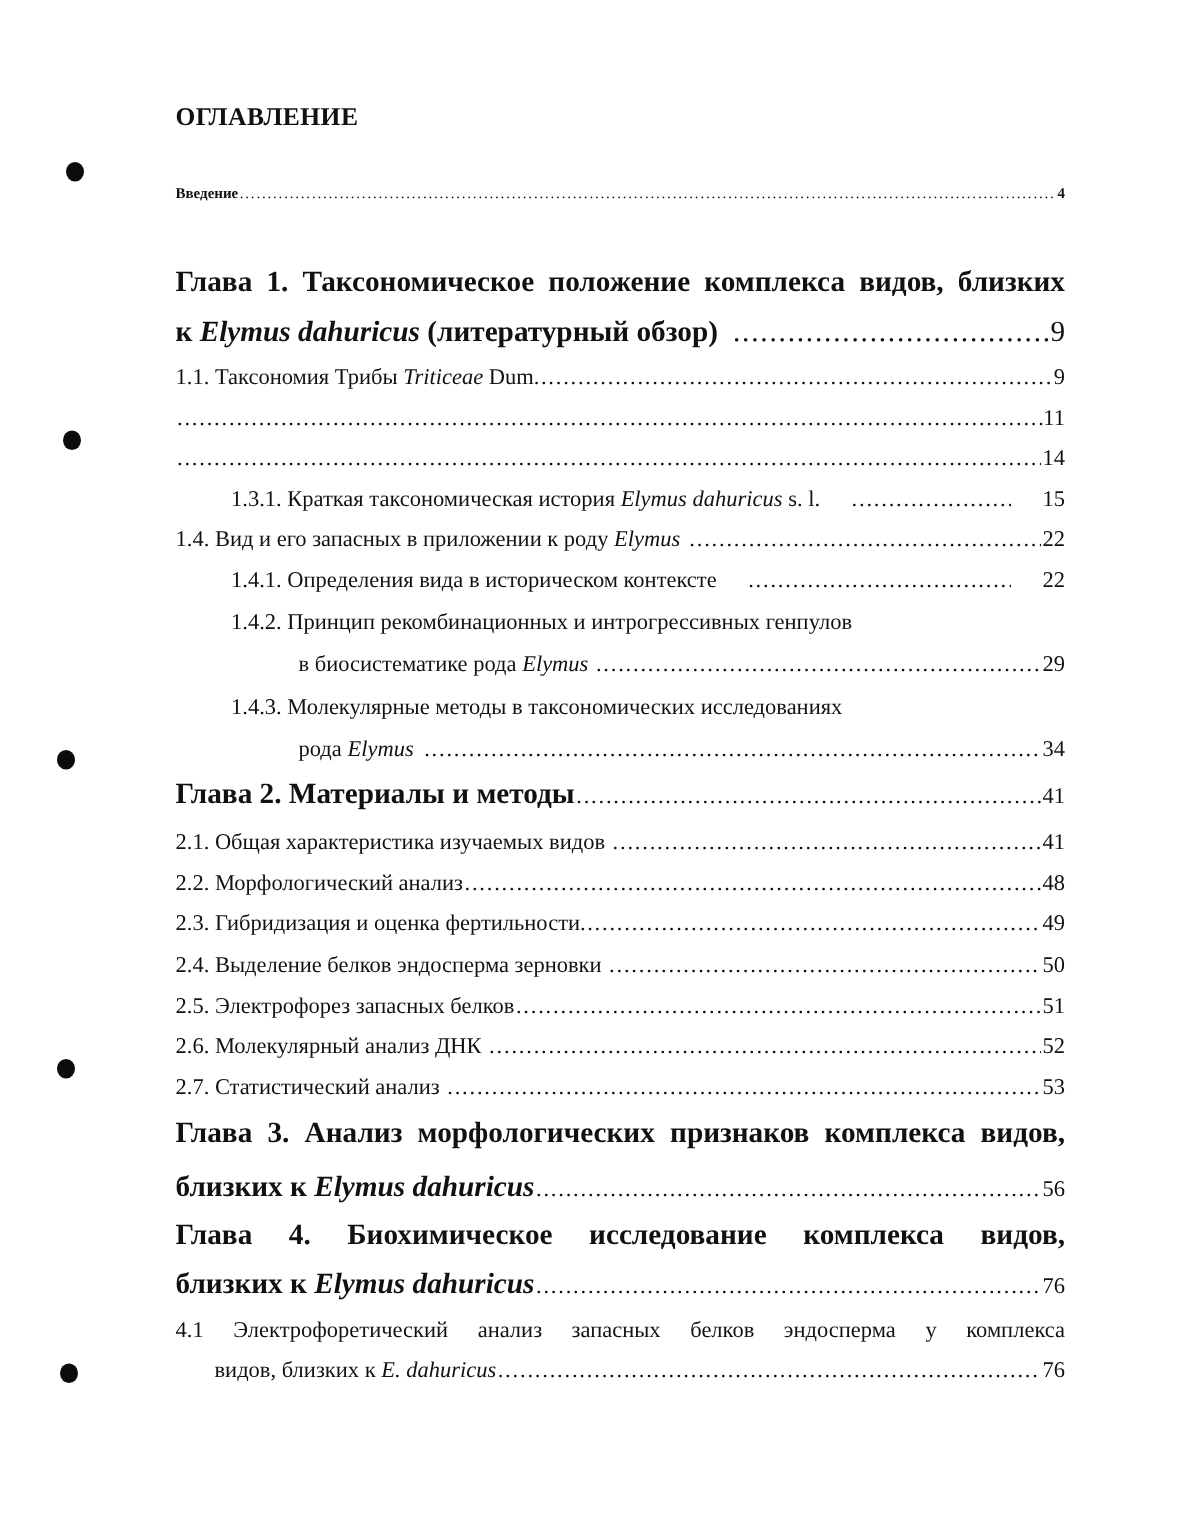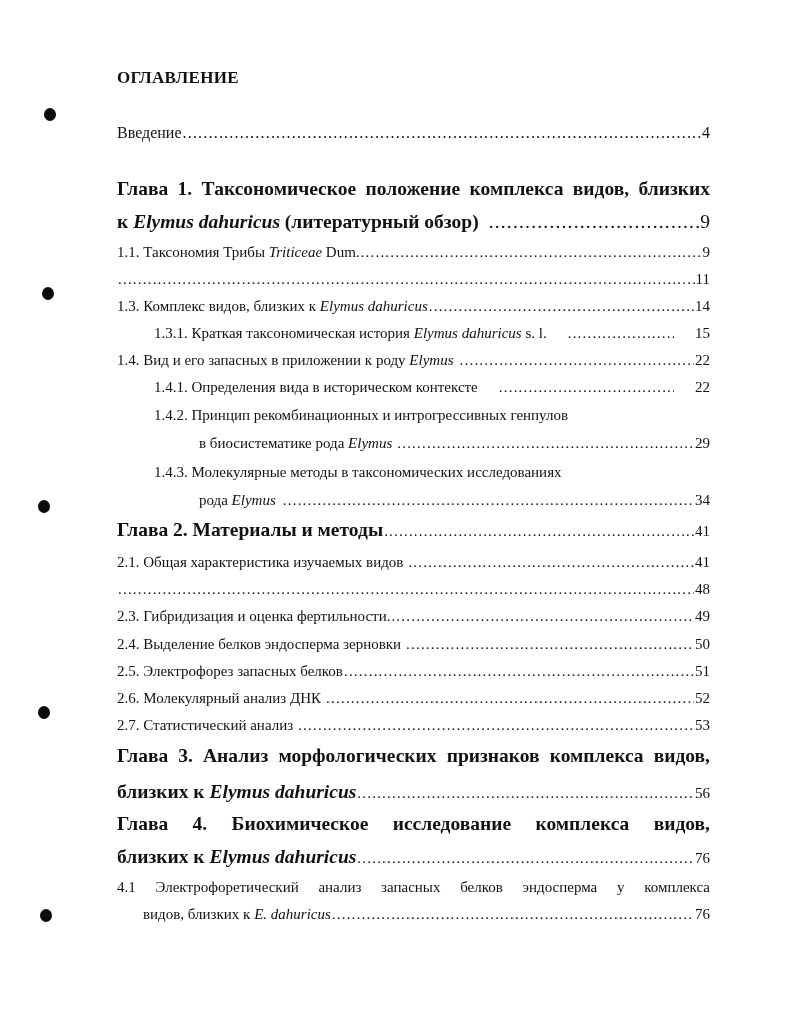--- a/index.html
+++ b/index.html
@@ -23,21 +23,21 @@
   }
   .row .txt { flex: 0 0 auto; }
   .row .dots {
     flex: 1 1 auto; overflow: hidden; margin: 0 1px;
     letter-spacing: 1.2px; font-weight: normal;
   }
   .row .dots::before {
     content: "................................................................................................................................................................................................................................";
   }
   .row .pg { flex: 0 0 auto; }
-  .intro { font-weight: normal; font-size: 16px; }
+  .intro { font-weight: bold; font-size: 10px; }
   .ch { font-weight: bold; font-size: 19.5px; }
   .sec { font-size: 15px; }
   .sub { padding-left: 37px; box-sizing: border-box; gap: 20px; }
   .sub2 { padding-left: 82px; box-sizing: border-box; }
   .line { position: absolute; left: 0; white-space: nowrap; }
   .justify {
     position: absolute; left: 0; width: 593px;
     text-align: justify; text-align-last: justify; white-space: nowrap;
   }
   i { font-style: italic; }
@@ -73,21 +73,20 @@
     <span class="dots"></span>
     <span class="pg">9</span>
   </div>
 
   <div class="row sec" style="top:271px;">
     <span class="dots"></span>
     <span class="pg">11</span>
   </div>
 
   <div class="row sec" style="top:298px;">
-    <span class="txt"><span>1.3.</span><span> Комплекс видов, близких к </span><i>Elymus dahuricus</i></span>
     <span class="dots"></span>
     <span class="pg">14</span>
   </div>
 
   <div class="row sec sub" style="top:325px;">
     <span class="txt"><span>1.3.1.</span><span> Краткая таксономическая история </span><i>Elymus dahuricus</i><span> s. l.</span></span>
     <span class="dots"></span>
     <span class="pg">15</span>
   </div>
 
@@ -122,20 +121,21 @@
     <span class="dots sec"></span>
     <span class="pg sec" style="font-weight:normal;">41</span>
   </div>
 
   <div class="row sec" style="top:554px;">
     <span class="txt">2.1. Общая характеристика изучаемых видов</span>
     <span class="dots" style="margin-left:5px;"></span>
     <span class="pg">41</span>
   </div>
   <div class="row sec" style="top:581px;">
+    <span class="txt">2.2. Морфологический анализ</span>
     <span class="dots"></span>
     <span class="pg">48</span>
   </div>
   <div class="row sec" style="top:608px;">
     <span class="txt">2.3. Гибридизация и оценка фертильности.</span>
     <span class="dots"></span>
     <span class="pg">49</span>
   </div>
   <div class="row sec" style="top:636px;">
     <span class="txt">2.4. Выделение белков эндосперма зерновки</span>

